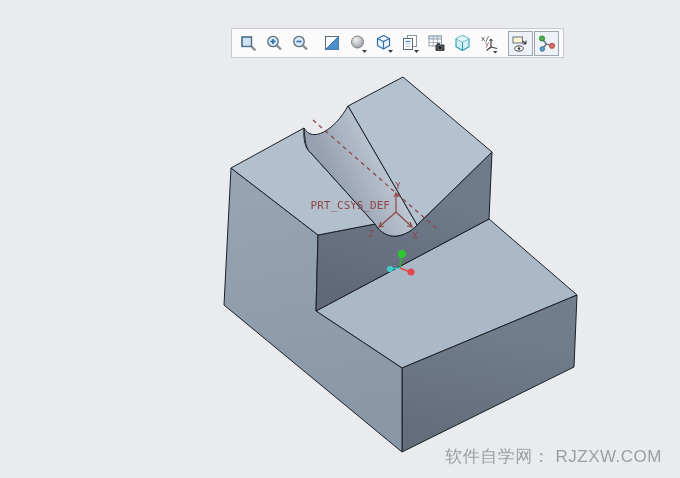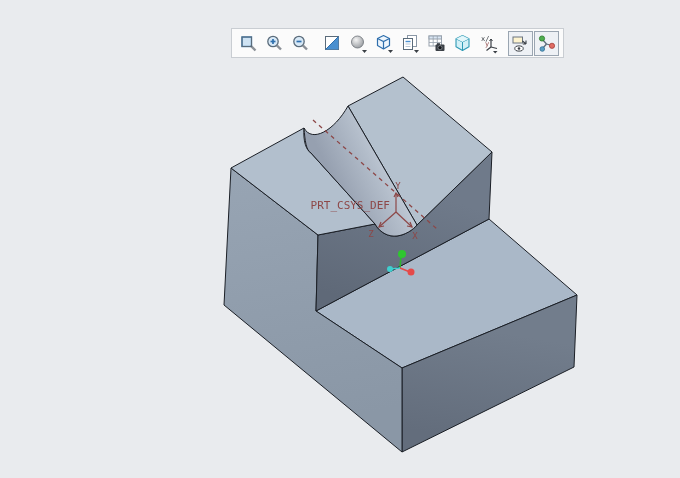--- a/index.html
+++ b/index.html
@@ -214,13 +214,14 @@
         <line x1="10.5" y1="11" x2="6" y2="6" stroke="#5a6b7a" stroke-width="1.3"></line>
         <line x1="10.5" y1="11" x2="15.5" y2="12.5" stroke="#5a6b7a" stroke-width="1.3"></line>
         <line x1="10.5" y1="11" x2="6.5" y2="15.5" stroke="#5a6b7a" stroke-width="1.3"></line>
         <circle cx="6" cy="5.5" r="2.6" fill="#4fae4f" stroke="#2c7a2c" stroke-width="0.8"></circle>
         <circle cx="16" cy="12.8" r="2.6" fill="#e06b63" stroke="#a23d38" stroke-width="0.8"></circle>
         <circle cx="6.3" cy="16" r="2.3" fill="#5b9fc4" stroke="#2f6f94" stroke-width="0.8"></circle>
       </svg>
     </button>
   </div>
 
+  <div class="watermark">软件自学网： RJZXW.COM</div>
 </div>
 
 </body></html>

